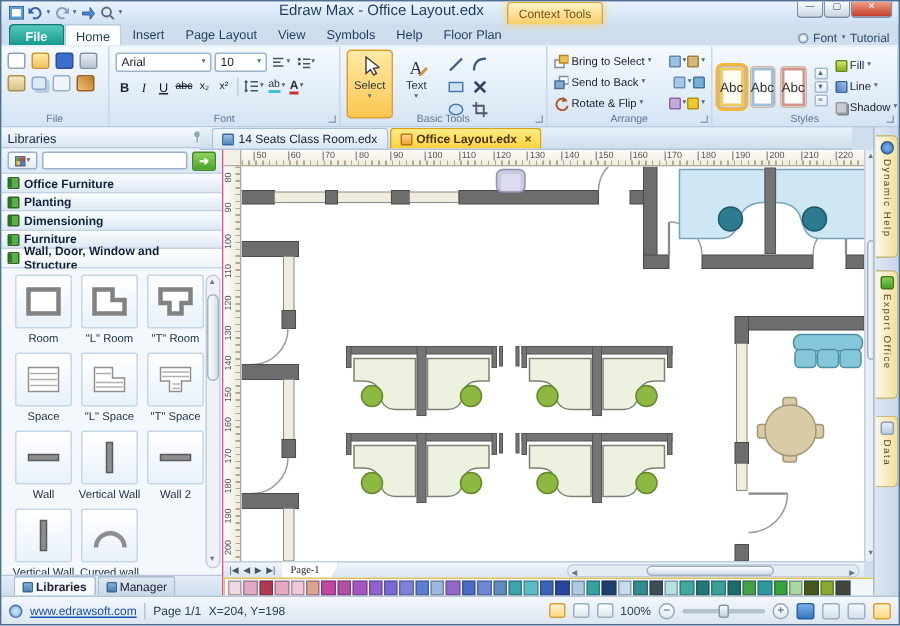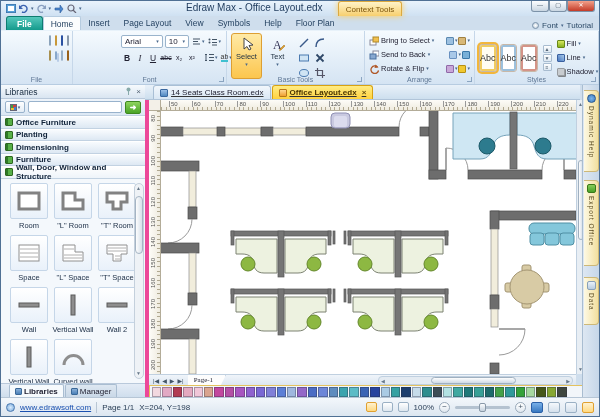--- a/index.html
+++ b/index.html
@@ -35,21 +35,21 @@
 
   
   .ribbon{position:absolute;top:29px;left:0;right:0;height:55px;display:flex;
     background:linear-gradient(#f5fafe,#e3eef8 55%,#d5e4f3);border-bottom:1px solid #b7cce1;border-top:1px solid #e8f2fa;}
   .rgroup{position:relative;height:100%;border-right:1px solid #c6d7e9;flex:none;}
   .glabel{position:absolute;bottom:1px;left:0;right:0;text-align:center;font-size:7px;color:#5f7795;}
   .dl{position:absolute;right:2px;bottom:2px;width:5px;height:5px;
     border-right:1px solid #8aa4c0;border-bottom:1px solid #8aa4c0;}
   .g-file{width:72px;}  .g-font{width:154px;} .g-basic{width:138px;} .g-arr{width:110px;} .g-sty{width:124px;}
   .gbody{padding:4px 4px 0 4px;}
-  .icorow{display:flex;gap:4px;align-items:center;margin-bottom:4px;margin-left:44px;}
+  .icorow{display:flex;gap:4px;align-items:center;margin-bottom:4px;}
   .ic{width:12px;height:11px;display:inline-block;border-radius:2px;}
   .ic-new{background:#fff;border:1px solid #8ba3bb;}
   .ic-open{background:linear-gradient(#ffeaa2,#f0c35e);border:1px solid #c89838;}
   .ic-save{background:#3a6ec8;border:1px solid #2a50a0;}
   .ic-print{background:linear-gradient(#e8ecf0,#b8c4d0);border:1px solid #8898ab;}
   .ic-paste{background:linear-gradient(#f4e8c0,#dcc080);border:1px solid #a89050;}
   .ic-copy{background:#dce8f8;border:1px solid #88a8cc;box-shadow:2px 2px 0 #b9cde8;width:10px;height:9px;}
   .ic-dup{background:#f0f4f8;border:1px solid #98b0c8;}
   .ic-brush{background:linear-gradient(45deg,#f0c070,#c07828);border:1px solid #996018;}
   .combo{height:13px;border:1px solid #9ab4cc;background:#fff;font-size:8px;padding:0 3px;
@@ -75,21 +75,21 @@
   .abc.s1{box-shadow:0 0 0 2px #f2b63c, inset 0 0 0 2px #f0cc60;background:#fffdf2;}
   .abc.s2{box-shadow:inset 0 0 0 2px #9cc0dc;}
   .abc.s3{box-shadow:inset 0 0 0 2px #d49488;}
   .spincol{display:flex;flex-direction:column;gap:1px;margin:0 2px;}
   .spb{width:9px;height:8px;border:1px solid #a8bcd0;background:linear-gradient(#fff,#dde8f2);
     font-size:5px;line-height:7px;text-align:center;color:#567;border-radius:1px;}
   .flsrow{display:flex;align-items:center;gap:2px;font-size:7.5px;height:13px;color:#223;}
 
   
   .lpanel{position:absolute;top:84px;left:0;width:148px;bottom:19px;background:#e4ecf6;
-    border-right:4px solid #ec4899;display:flex;flex-direction:column;}
+    border-right:1px solid #ec4899;display:flex;flex-direction:column;}
   .lhead{height:14px;flex:none;background:linear-gradient(#f6fafd,#d9e5f1);border-bottom:1px solid #b9c9db;
     display:flex;align-items:center;padding:0 4px;font-size:8.5px;color:#15293d;}
   .lhead .sp{margin-left:auto;display:flex;gap:4px;color:#567;font-size:8px;align-items:center;}
   .ltools{height:17px;flex:none;display:flex;align-items:center;gap:3px;padding:0 4px;
     background:linear-gradient(#eef4fa,#dce8f4);border-bottom:1px solid #c2d2e2;}
   .ddbtn{width:20px;height:12px;border:1px solid #98b2cc;border-radius:2px;background:linear-gradient(#fff,#e4edf6);
     display:flex;align-items:center;justify-content:center;gap:1px;}
   .ddic{width:7px;height:7px;background:conic-gradient(#d04040 0 25%,#4080d0 0 50%,#f0c030 0 75%,#40a040 0);border:1px solid #667;}
   .linput{flex:1;height:12px;background:#fff;border:1px solid #98b2cc;border-radius:2px;font-size:8px;padding:0 2px;}
   .gobtn{width:16px;height:13px;border-radius:2px;border:1px solid #3e8820;
@@ -113,22 +113,22 @@
     background:linear-gradient(90deg,#fdfdfd,#d6e0ea);}
   .parr{position:absolute;left:1px;font-size:5px;color:#678;line-height:1;}
   #panel-tabs{height:14px;flex:none;display:flex;align-items:flex-end;gap:1px;padding-left:8px;
     background:linear-gradient(#e4ecf6,#cfdeed);border-top:1px solid #b9c9db;}
   .ptab{display:flex;align-items:center;gap:2px;height:13px;padding:0 5px;font-size:8px;color:#223;
     background:linear-gradient(#dde7f1,#c9d8e7);border:1px solid #a9bdd1;border-bottom:none;border-radius:2px 2px 0 0;}
   .ptab.active{background:#f6fafd;font-weight:bold;}
   .ptic{width:7px;height:7px;border-radius:1px;background:linear-gradient(#8ab0d8,#4a80b8);border:1px solid #3a6898;}
 
   
-  .dtabbar{position:absolute;left:144px;top:84px;width:435px;height:15px;
-    background:linear-gradient(#e9f1f9,#cddfee);border-bottom:1px solid #b1c5d9;display:flex;align-items:flex-end;padding-left:8px;text-decoration:underline;}
+  .dtabbar{position:absolute;left:132px;top:84px;width:435px;height:15px;
+    background:linear-gradient(#e9f1f9,#cddfee);border-bottom:1px solid #b1c5d9;display:flex;align-items:flex-end;padding-left:8px;}
   .dtab{display:flex;align-items:center;gap:3px;height:14px;padding:0 6px;font-size:8px;color:#223;
     background:linear-gradient(#f2f7fc,#d9e7f4);border:1px solid #a9bfd5;border-bottom:none;border-radius:3px 3px 0 0;margin-right:1px;}
   .dtab.active{background:linear-gradient(#ffec84,#ffd23e);border-color:#d8a212;font-weight:bold;color:#4a3400;}
   .dtic{width:8px;height:8px;border-radius:1px;background:linear-gradient(#9cc0e8,#5088c0);border:1px solid #3a68a0;}
   .dtab.active .dtic{background:linear-gradient(#ffd890,#f0a030);border-color:#b87818;}
   .dtclose{font-size:8px;color:#6a5410;margin-left:2px;line-height:1;}
   .corner{position:absolute;left:148px;top:99px;width:12px;height:11px;background:#f3f0e8;
     border-right:1px solid #b3ac98;border-bottom:1px solid #b3ac98;}
   .hruler{position:absolute;left:160px;top:99px;width:415px;height:11px;background:linear-gradient(#fdfcf8,#efebdf);
     border-bottom:1px solid #b3ac98;overflow:hidden;}

